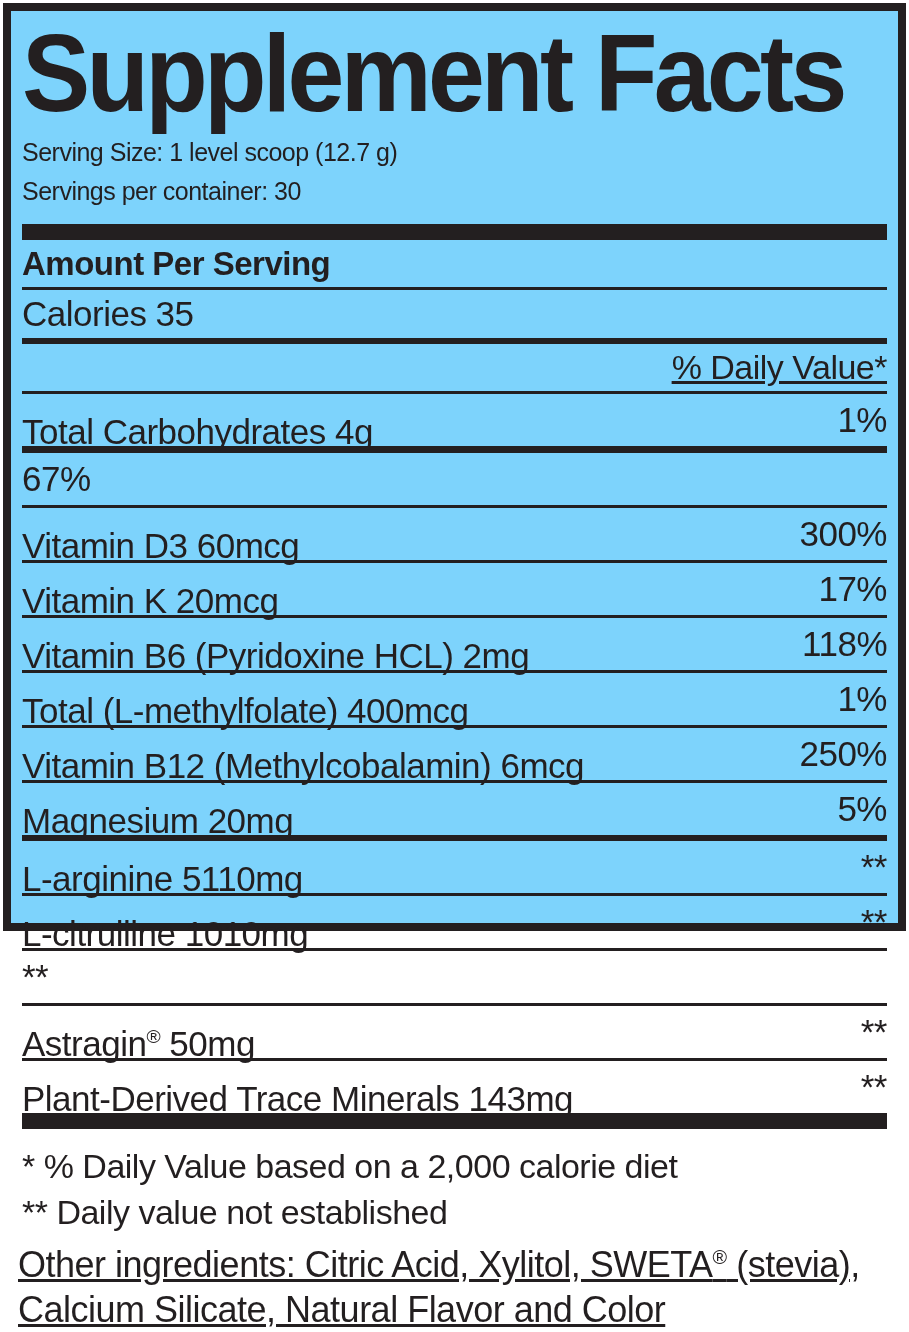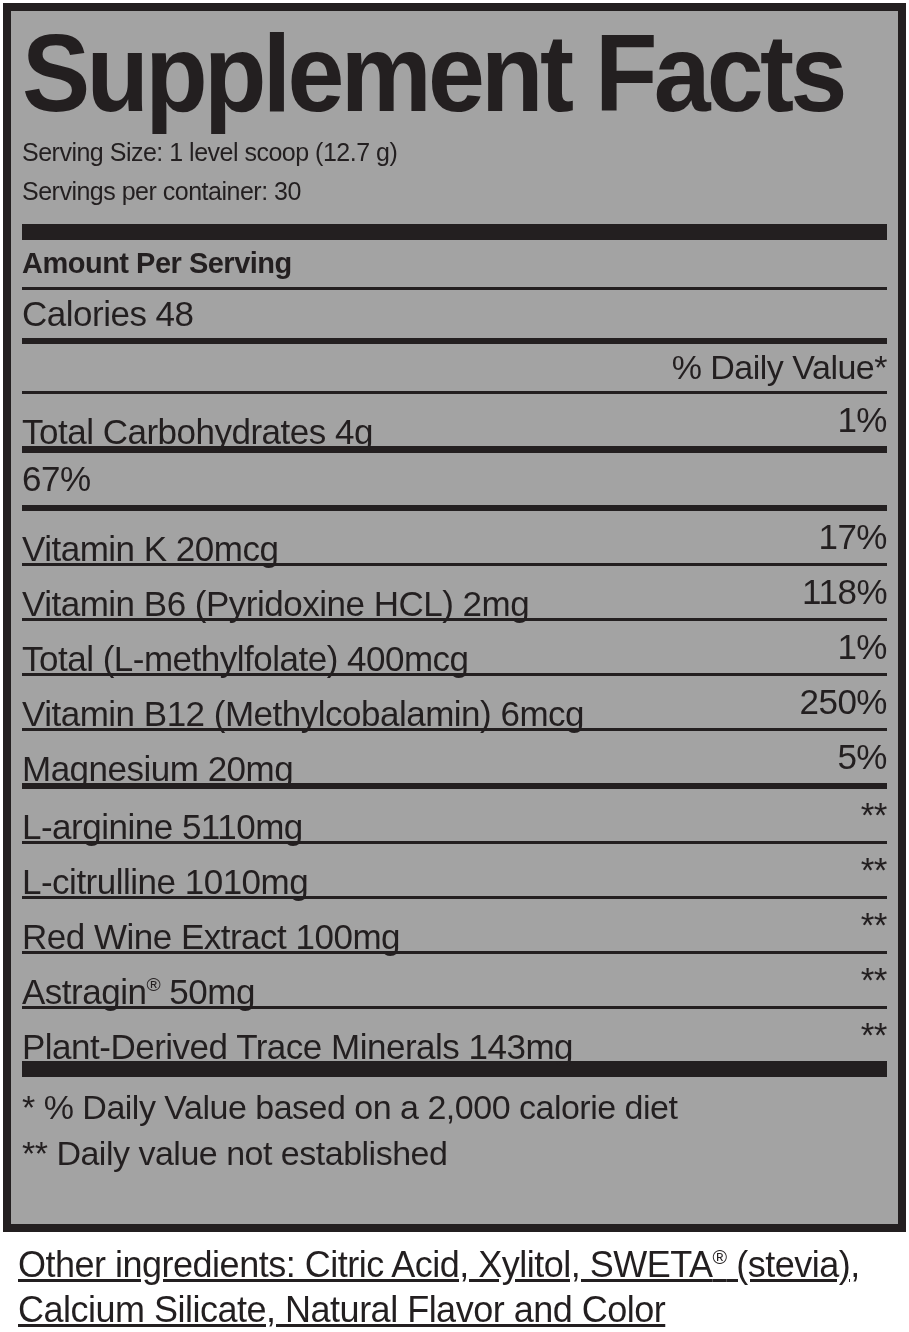--- a/index.html
+++ b/index.html
@@ -1,82 +1,86 @@
 <!DOCTYPE html>
 <html><head>
 <meta charset="utf-8">
 <style>
   html,body{margin:0;padding:0;}
   body{
     width:909px;height:1332px;background:#ffffff;position:relative;
     font-family:"Liberation Sans", sans-serif;color:#231f20;overflow:hidden;
   }
   .label-box{
-    position:absolute;left:3px;top:3px;width:903px;height:1229px;
-    box-sizing:border-box;border:8px solid #231f20;background:#a3a3a3;
+    position:absolute;left:3px;top:3px;width:903px;height:928px;
+    box-sizing:border-box;border:8px solid #231f20;background:#7dd3fc;
     padding:6px 11px 0 11px;
   }
   .title{
     font-weight:bold;font-size:110px;line-height:1.02;letter-spacing:-4px;
     transform:scaleX(0.93);transform-origin:left center;white-space:nowrap;
     margin:0 0 4px 0;
   }
   .serving-line{font-size:25px;line-height:39px;letter-spacing:-0.5px;}
   .bar{height:16px;background:#231f20;}
   .bar.top-bar{margin-top:13px;}
-  .aps-row{font-weight:bold;font-size:29px;height:47px;display:flex;align-items:center;letter-spacing:-0.5px;}
+  .aps-row{font-weight:bold;font-size:33px;height:47px;display:flex;align-items:center;letter-spacing:-0.5px;}
   .calories-row{font-size:35px;height:48px;display:flex;align-items:center;letter-spacing:-0.5px;}
-  .dv-row{font-size:34px;height:47px;display:flex;align-items:center;justify-content:flex-end;letter-spacing:-0.5px;}
+  .dv-row{font-size:34px;height:47px;display:flex;align-items:center;justify-content:flex-end;letter-spacing:-0.5px;text-decoration:underline;}
   .rule{background:#231f20;}
   .rule-thin{height:3px;}
   .rule-medium{height:6px;}
   .rule-heavy{height:7px;}
   .row{
     display:flex;justify-content:space-between;align-items:center;
     font-size:35px;height:52px;letter-spacing:-0.5px;
   }
   .row .n{white-space:nowrap;margin-top:24px;}
   .row .v{white-space:nowrap;}
-  .footnotes{padding-top:7px;}
+  .footnotes{padding-top:14px;}
   .footnote{font-size:34px;line-height:46px;letter-spacing:-0.5px;}
   .other-ingredients{
     position:absolute;left:18px;top:1242px;width:872px;
     font-size:36px;line-height:45px;letter-spacing:-0.5px;text-decoration:underline;
   }
   sup.reg{font-size:55%;vertical-align:super;line-height:0;}
 </style>
 </head>
 <body>
 
 <div class="label-box">
   <div class="title">Supplement Facts</div>
   <div class="serving-line">Serving Size: 1 level scoop (12.7 g)</div>
   <div class="serving-line">Servings per container: 30</div>
 
   <div class="bar top-bar"></div>
 
   <div class="aps-row">Amount Per Serving</div>
   <div class="rule rule-thin"></div>
 
-  <div class="calories-row">Calories 48</div>
+  <div class="calories-row">Calories 35</div>
   <div class="rule rule-medium"></div>
 
   <div class="dv-row">% Daily Value*</div>
   <div class="rule rule-thin"></div>
 
   <div id="rows">
       <div class="row">
         <span class="n">Total Carbohydrates 4g</span>
         <span class="v">1%</span>
       </div>
       <div class="rule rule-heavy"></div>
       <div class="row">
         <span class="v">67%</span>
       </div>
       <div class="rule rule-thin"></div>
+      <div class="row">
+        <span class="n">Vitamin D3 60mcg</span>
+        <span class="v">300%</span>
+      </div>
       <div class="rule rule-thin"></div>
       <div class="row">
         <span class="n">Vitamin K 20mcg</span>
         <span class="v">17%</span>
       </div>
       <div class="rule rule-thin"></div>
       <div class="row">
         <span class="n">Vitamin B6 (Pyridoxine HCL) 2mg</span>
         <span class="v">118%</span>
       </div>
@@ -100,21 +104,20 @@
         <span class="n">L-arginine 5110mg</span>
         <span class="v">**</span>
       </div>
       <div class="rule rule-thin"></div>
       <div class="row">
         <span class="n">L-citrulline 1010mg</span>
         <span class="v">**</span>
       </div>
       <div class="rule rule-thin"></div>
       <div class="row">
-        <span class="n">Red Wine Extract 100mg</span>
         <span class="v">**</span>
       </div>
       <div class="rule rule-thin"></div>
       <div class="row">
         <span class="n">Astragin<sup class="reg">®</sup> 50mg</span>
         <span class="v">**</span>
       </div>
       <div class="rule rule-thin"></div>
       <div class="row">
         <span class="n">Plant-Derived Trace Minerals 143mg</span>

